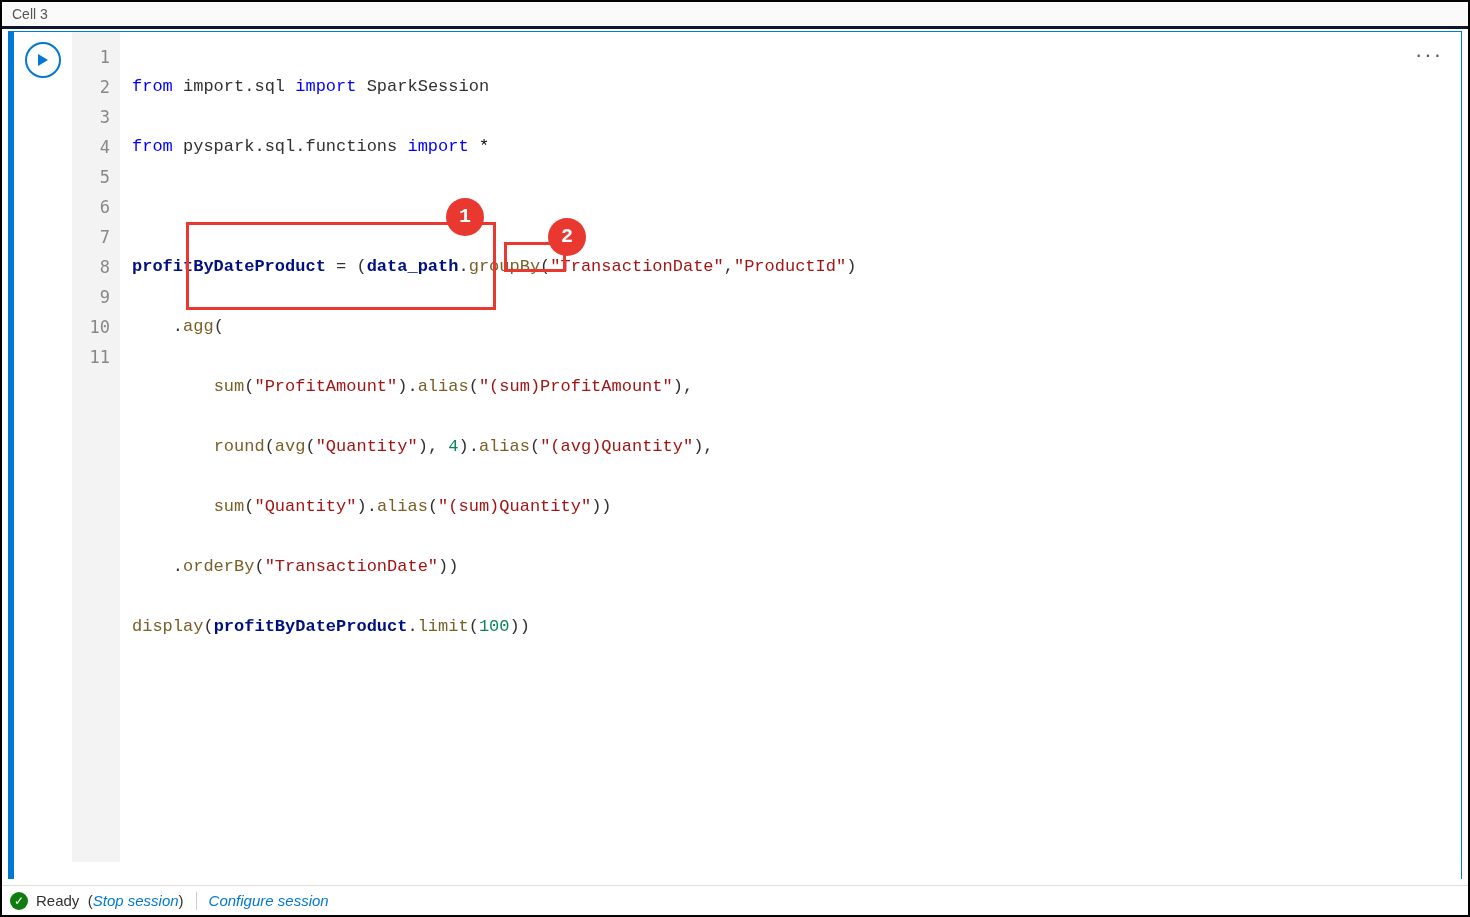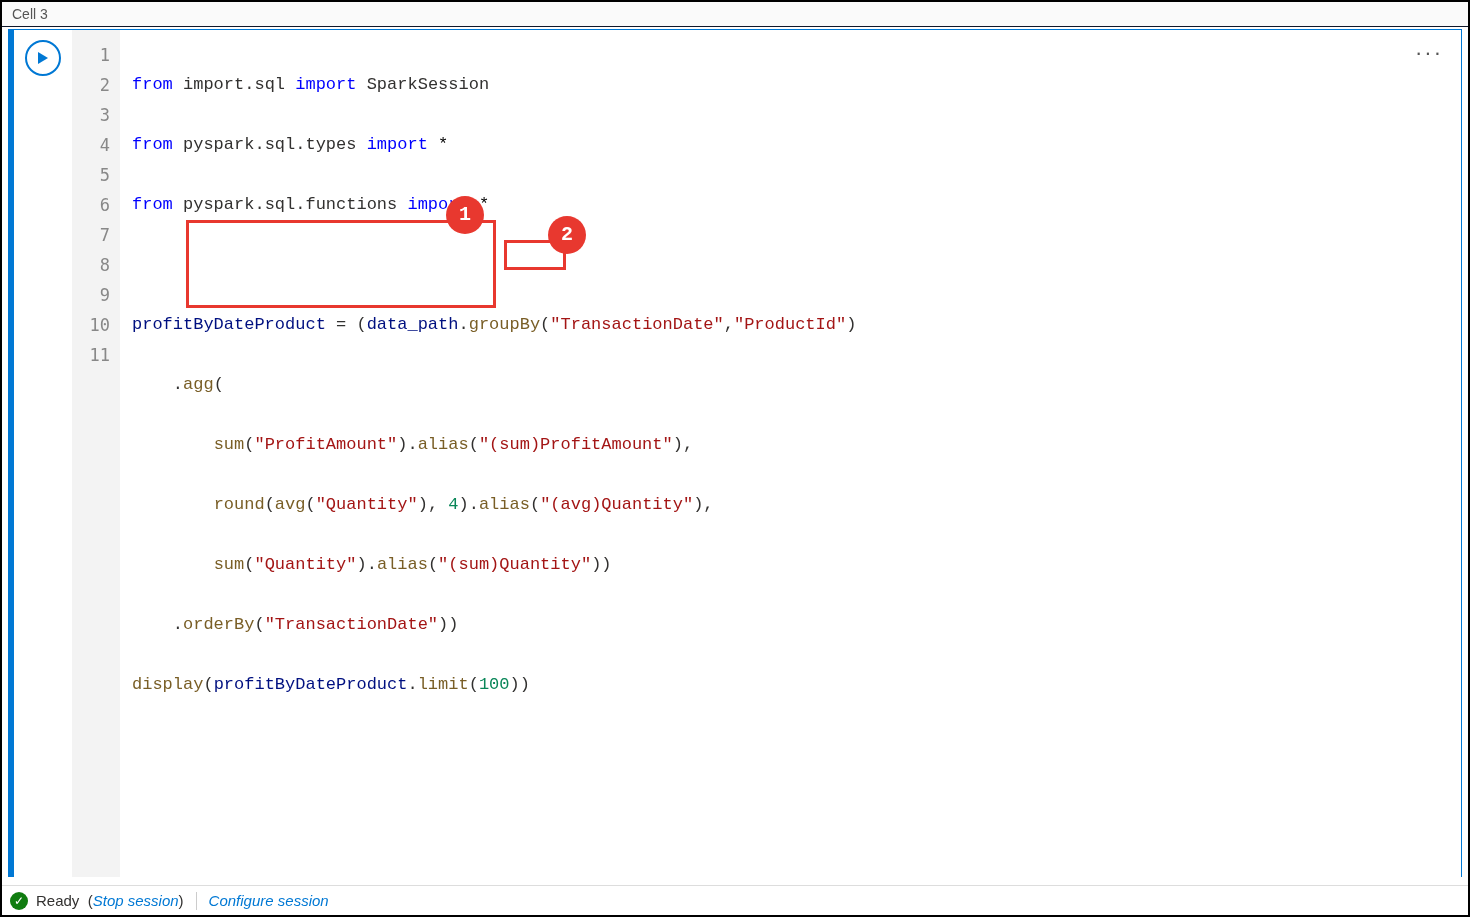--- a/index.html
+++ b/index.html
@@ -11,21 +11,21 @@
     width: 1470px;
     height: 917px;
     overflow: hidden;
     border: 2px solid #000;
   }
   .cell-header {
     padding: 4px 10px;
     font-size: 14px;
     color: #555;
     background: #fafafa;
-    border-bottom: 1px solid #0f172a;
+    border-bottom: 3px solid #0f172a;
   }
   .cell-body {
     border-left: 6px solid #0078d4;
     border-top: 1px solid #0078d4;
     border-right: 1px solid #0078d4;
     margin: 2px 6px 0 6px;
     background: #fff;
     height: 848px;
     overflow: hidden;
     display: flex;
@@ -66,21 +66,21 @@
     font-family: Consolas, "Courier New", monospace;
     font-size: 17px;
     line-height: 30px;
     white-space: pre;
     position: relative;
   }
   .kw { color: #0000ff; }
   .fn { color: #795e26; }
   .str { color: #a31515; }
   .num { color: #098658; }
-  .var { color: #001080; }
+  .var { color: #001080; font-weight: bold; }
   .op { color: #000; }
   .cell-menu {
     position: absolute;
     right: 18px;
     top: 10px;
     font-size: 22px;
     color: #555;
     cursor: pointer;
     letter-spacing: 2px;
   }
@@ -156,21 +156,20 @@
       <div>5</div>
       <div>6</div>
       <div>7</div>
       <div>8</div>
       <div>9</div>
       <div>10</div>
       <div>11</div>
     </div>
     <div class="code">
 <div><span class="kw">from</span> <span>import.sql</span> <span class="kw">import</span> <span>SparkSession</span></div>
-<div><span class="kw">from</span> <span>pyspark.sql.types</span> <span class="kw">import</span> <span class="op">*</span></div>
 <div><span class="kw">from</span> <span>pyspark.sql.functions</span> <span class="kw">import</span> <span class="op">*</span></div>
 <div> </div>
 <div><span class="var">profitByDateProduct</span><span> = (</span><span class="var">data_path</span><span>.</span><span class="fn">groupBy</span>(<span class="str">"TransactionDate"</span>,<span class="str">"ProductId"</span>)</div>
 <div><span>    .</span><span class="fn">agg</span><span>(</span></div>
 <div>        <span class="fn">sum</span><span>(</span><span class="str">"ProfitAmount"</span><span>).</span><span class="fn">alias</span><span>(</span><span class="str">"(sum)ProfitAmount"</span><span>),</span></div>
 <div>        <span class="fn">round</span><span>(</span><span class="fn">avg</span><span>(</span><span class="str">"Quantity"</span><span>), </span><span class="num">4</span><span>).</span><span class="fn">alias</span><span>(</span><span class="str">"(avg)Quantity"</span><span>),</span></div>
 <div>        <span class="fn">sum</span><span>(</span><span class="str">"Quantity"</span><span>).</span><span class="fn">alias</span><span>(</span><span class="str">"(sum)Quantity"</span><span>))</span></div>
 <div><span>    .</span><span class="fn">orderBy</span><span>(</span><span class="str">"TransactionDate"</span><span>))</span></div>
 <div><span class="fn">display</span><span>(</span><span class="var">profitByDateProduct</span><span>.</span><span class="fn">limit</span><span>(</span><span class="num">100</span><span>))</span></div>
 

